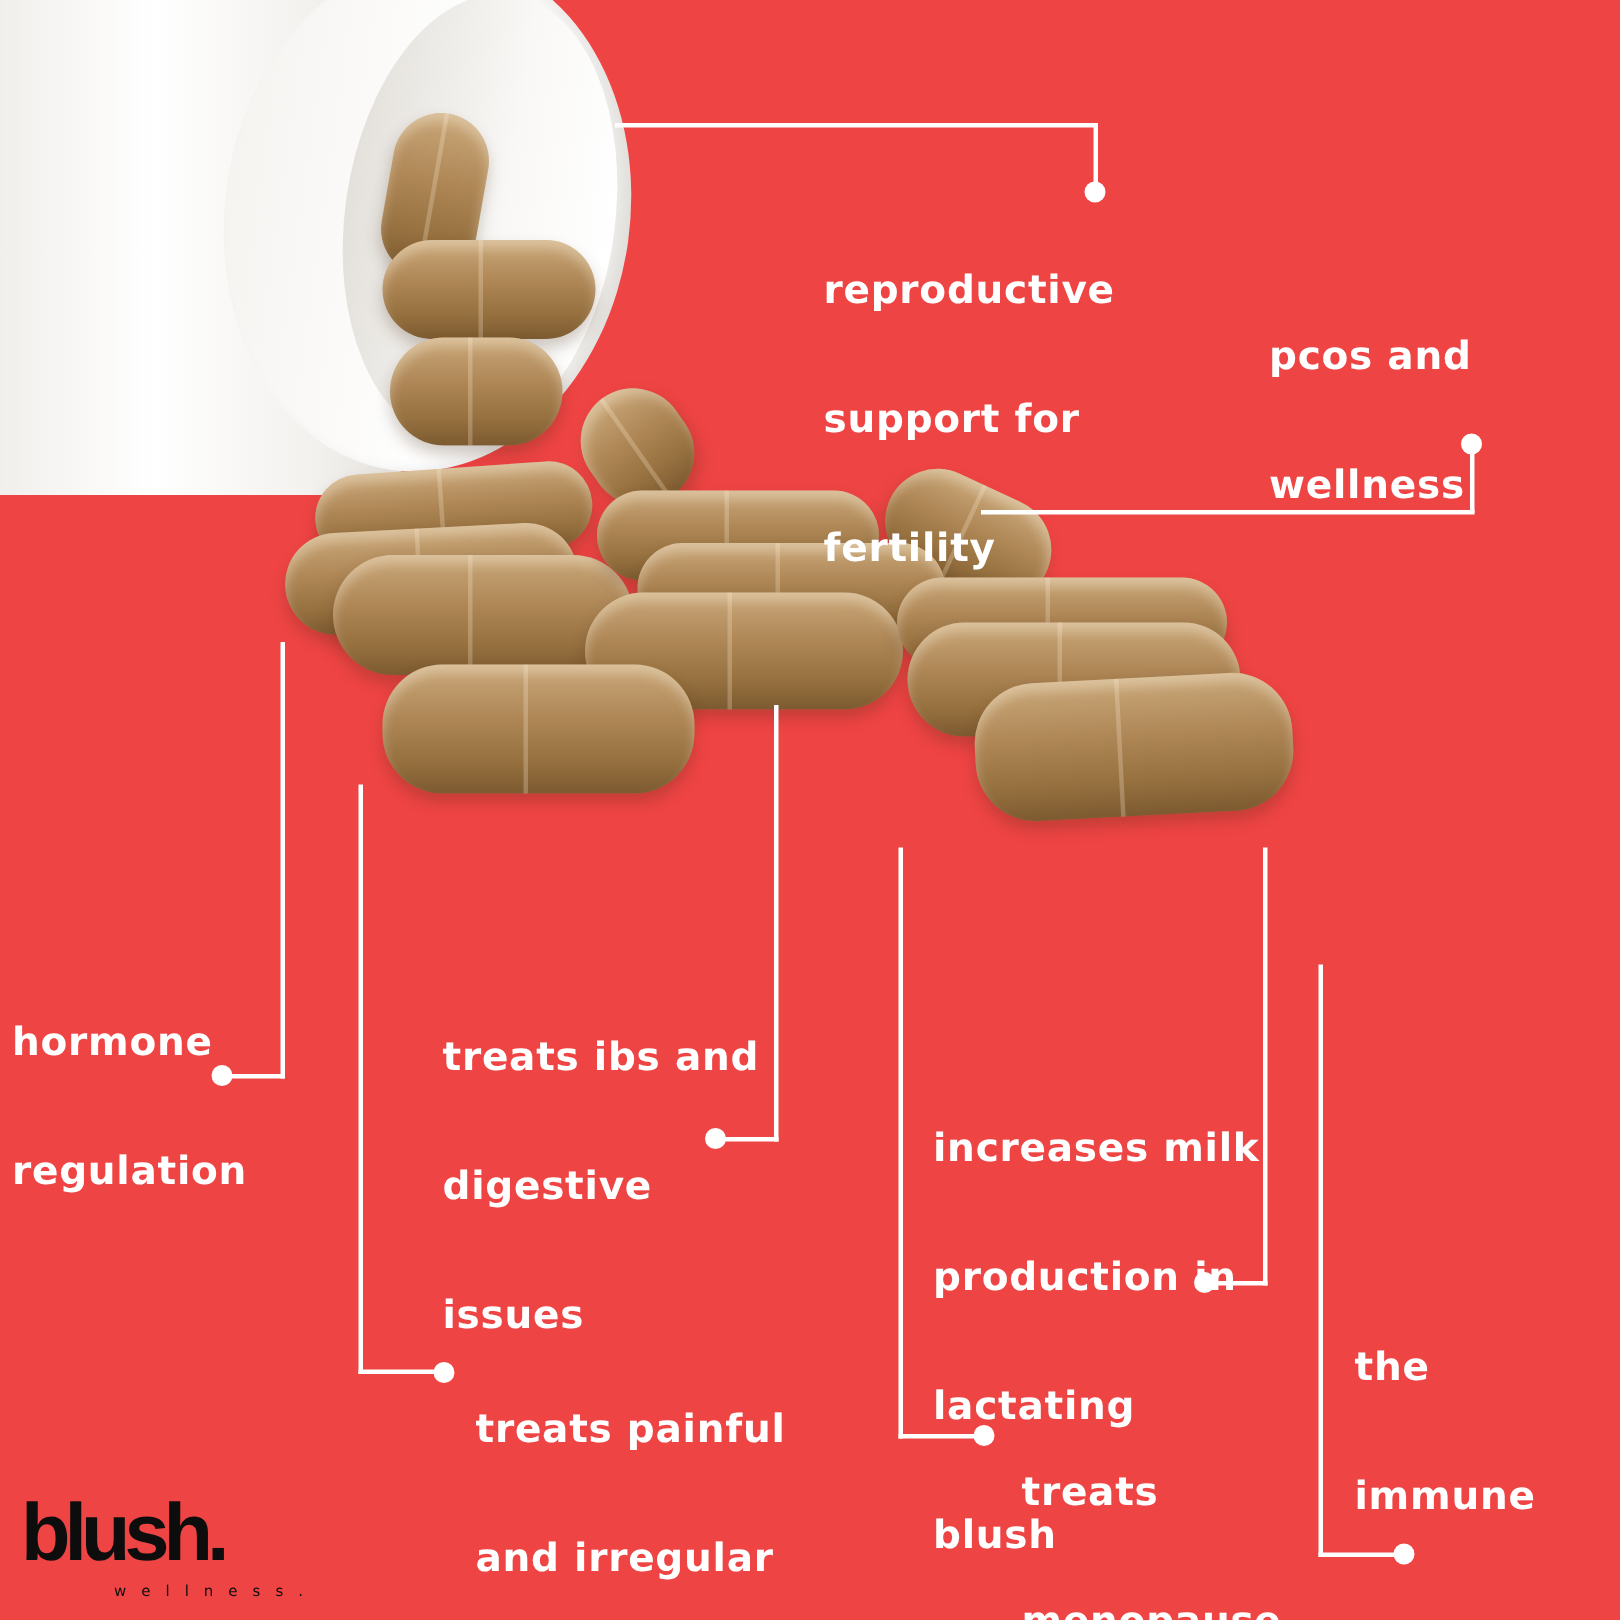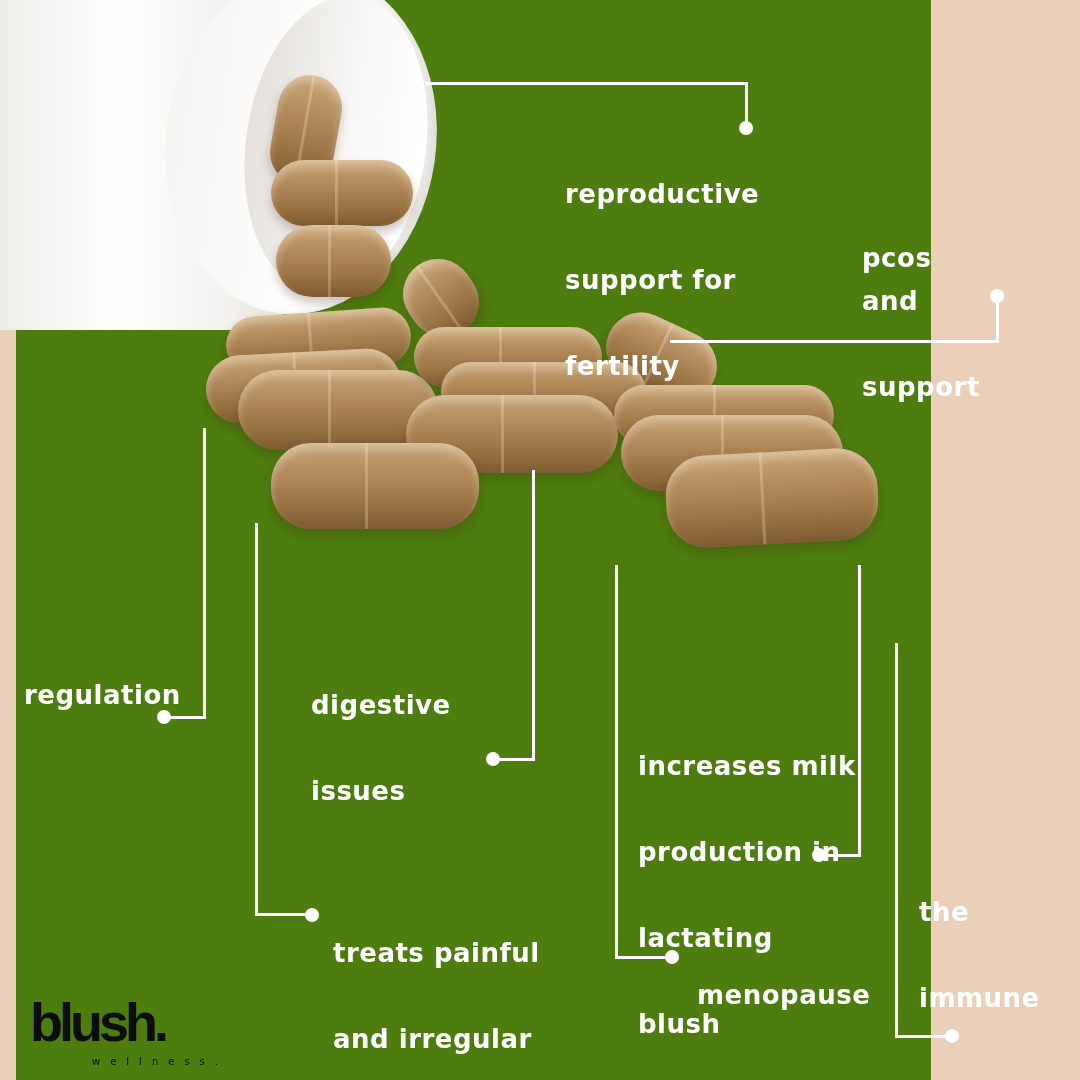--- a/index.html
+++ b/index.html
@@ -1,17 +1,17 @@
 <!DOCTYPE html>
 <html><head>
 <meta charset="utf-8">
 <style>
   html,body{margin:0;padding:0;}
   body{width:1080px;height:1080px;overflow:hidden;background:#ead0b9;position:relative;font-family:"DejaVu Sans","Liberation Sans",sans-serif;}
-  .canvas{position:absolute;left:0;top:0;width:915px;height:1080px;background:#4d7c0f;margin-left:16px;}
+  .canvas{position:absolute;left:0;top:0;width:1080px;height:1080px;background:#ef4444;}
   .line{position:absolute;background:#ffffff;}
   .dot{position:absolute;width:14px;height:14px;border-radius:50%;background:#ffffff;}
   .label{position:absolute;color:#ffffff;font-size:26px;font-weight:bold;line-height:43px;letter-spacing:0.5px;white-space:pre-line;}
   .label span{display:block;}
   
   .bottle{position:absolute;left:-60px;top:-40px;width:360px;height:370px;border-radius:0 60px 80px 0;background:linear-gradient(90deg,#e9e6e1 0%,#ffffff 45%,#f3f1ee 75%,#dcd8d2 100%);}
   .neck{position:absolute;left:150px;top:-30px;width:270px;height:345px;border-radius:50%;background:linear-gradient(90deg,#f6f4f1,#ffffff 60%,#eceae6);transform:rotate(8deg);box-shadow:inset -6px 0 10px rgba(0,0,0,0.05);}
   .mouth{position:absolute;left:230px;top:-5px;width:180px;height:300px;border-radius:50%;background:linear-gradient(90deg,#e4e1dc,#f9f8f6 60%,#ffffff);transform:rotate(8deg);}
   .pill{position:absolute;border-radius:40px;background:linear-gradient(180deg,#c9a779 0%,#b08858 40%,#96703f 75%,#7c5a30 100%);box-shadow:0 6px 10px rgba(70,45,20,0.25), inset 0 6px 8px rgba(255,245,225,0.35);}
   .pill::after{content:"";position:absolute;left:45%;top:0;bottom:0;width:3px;background:rgba(255,240,215,0.25);}
@@ -50,36 +50,38 @@
   <div class="dot" style="left:723px;top:121px;"></div>
   <div class="label" style="left:549px;top:130px;">
     <span>reproductive</span>
     <span>support for</span>
     <span>fertility</span>
   </div>
 
   <div class="dot" style="left:974px;top:289px;"></div>
   <div class="line" style="left:980px;top:296px;width:3px;height:46px;"></div>
   <div class="line" style="left:654px;top:340px;width:329px;height:3px;"></div>
-  <div class="label" style="left:846px;top:194px;">
+  <div class="label" style="left:846px;top:174px;">
     <span>pcos and</span>
-    <span>support</span>
+    <span>wellness</span>
   </div>
 
   <div class="line" style="left:187px;top:428px;width:3px;height:291px;"></div>
   <div class="line" style="left:148px;top:716px;width:42px;height:3px;"></div>
   <div class="dot" style="left:141px;top:710px;"></div>
   <div class="label" style="left:8px;top:631px;">
+    <span>hormone</span>
     <span>regulation</span>
   </div>
 
   <div class="line" style="left:516px;top:470px;width:3px;height:291px;"></div>
   <div class="line" style="left:478px;top:758px;width:41px;height:3px;"></div>
   <div class="dot" style="left:470px;top:752px;"></div>
   <div class="label" style="left:295px;top:641px;">
+    <span>treats ibs and</span>
     <span>digestive</span>
     <span>issues</span>
   </div>
 
   <div class="line" style="left:239px;top:523px;width:3px;height:393px;"></div>
   <div class="line" style="left:239px;top:913px;width:58px;height:3px;"></div>
   <div class="dot" style="left:289px;top:908px;"></div>
   <div class="label" style="left:317px;top:889px;">
     <span>treats painful</span>
     <span>and irregular</span>
@@ -93,20 +95,21 @@
     <span>increases milk</span>
     <span>production in</span>
     <span>lactating</span>
     <span>blush</span>
   </div>
 
   <div class="line" style="left:599px;top:565px;width:3px;height:394px;"></div>
   <div class="line" style="left:599px;top:956px;width:58px;height:3px;"></div>
   <div class="dot" style="left:649px;top:950px;"></div>
   <div class="label" style="left:681px;top:931px;">
+    <span>treats</span>
     <span>menopause</span>
   </div>
 
   <div class="line" style="left:879px;top:643px;width:3px;height:395px;"></div>
   <div class="line" style="left:879px;top:1035px;width:58px;height:3px;"></div>
   <div class="dot" style="left:929px;top:1029px;"></div>
   <div class="label" style="left:903px;top:848px;">
     <span>the</span>
     <span>immune</span>
     

